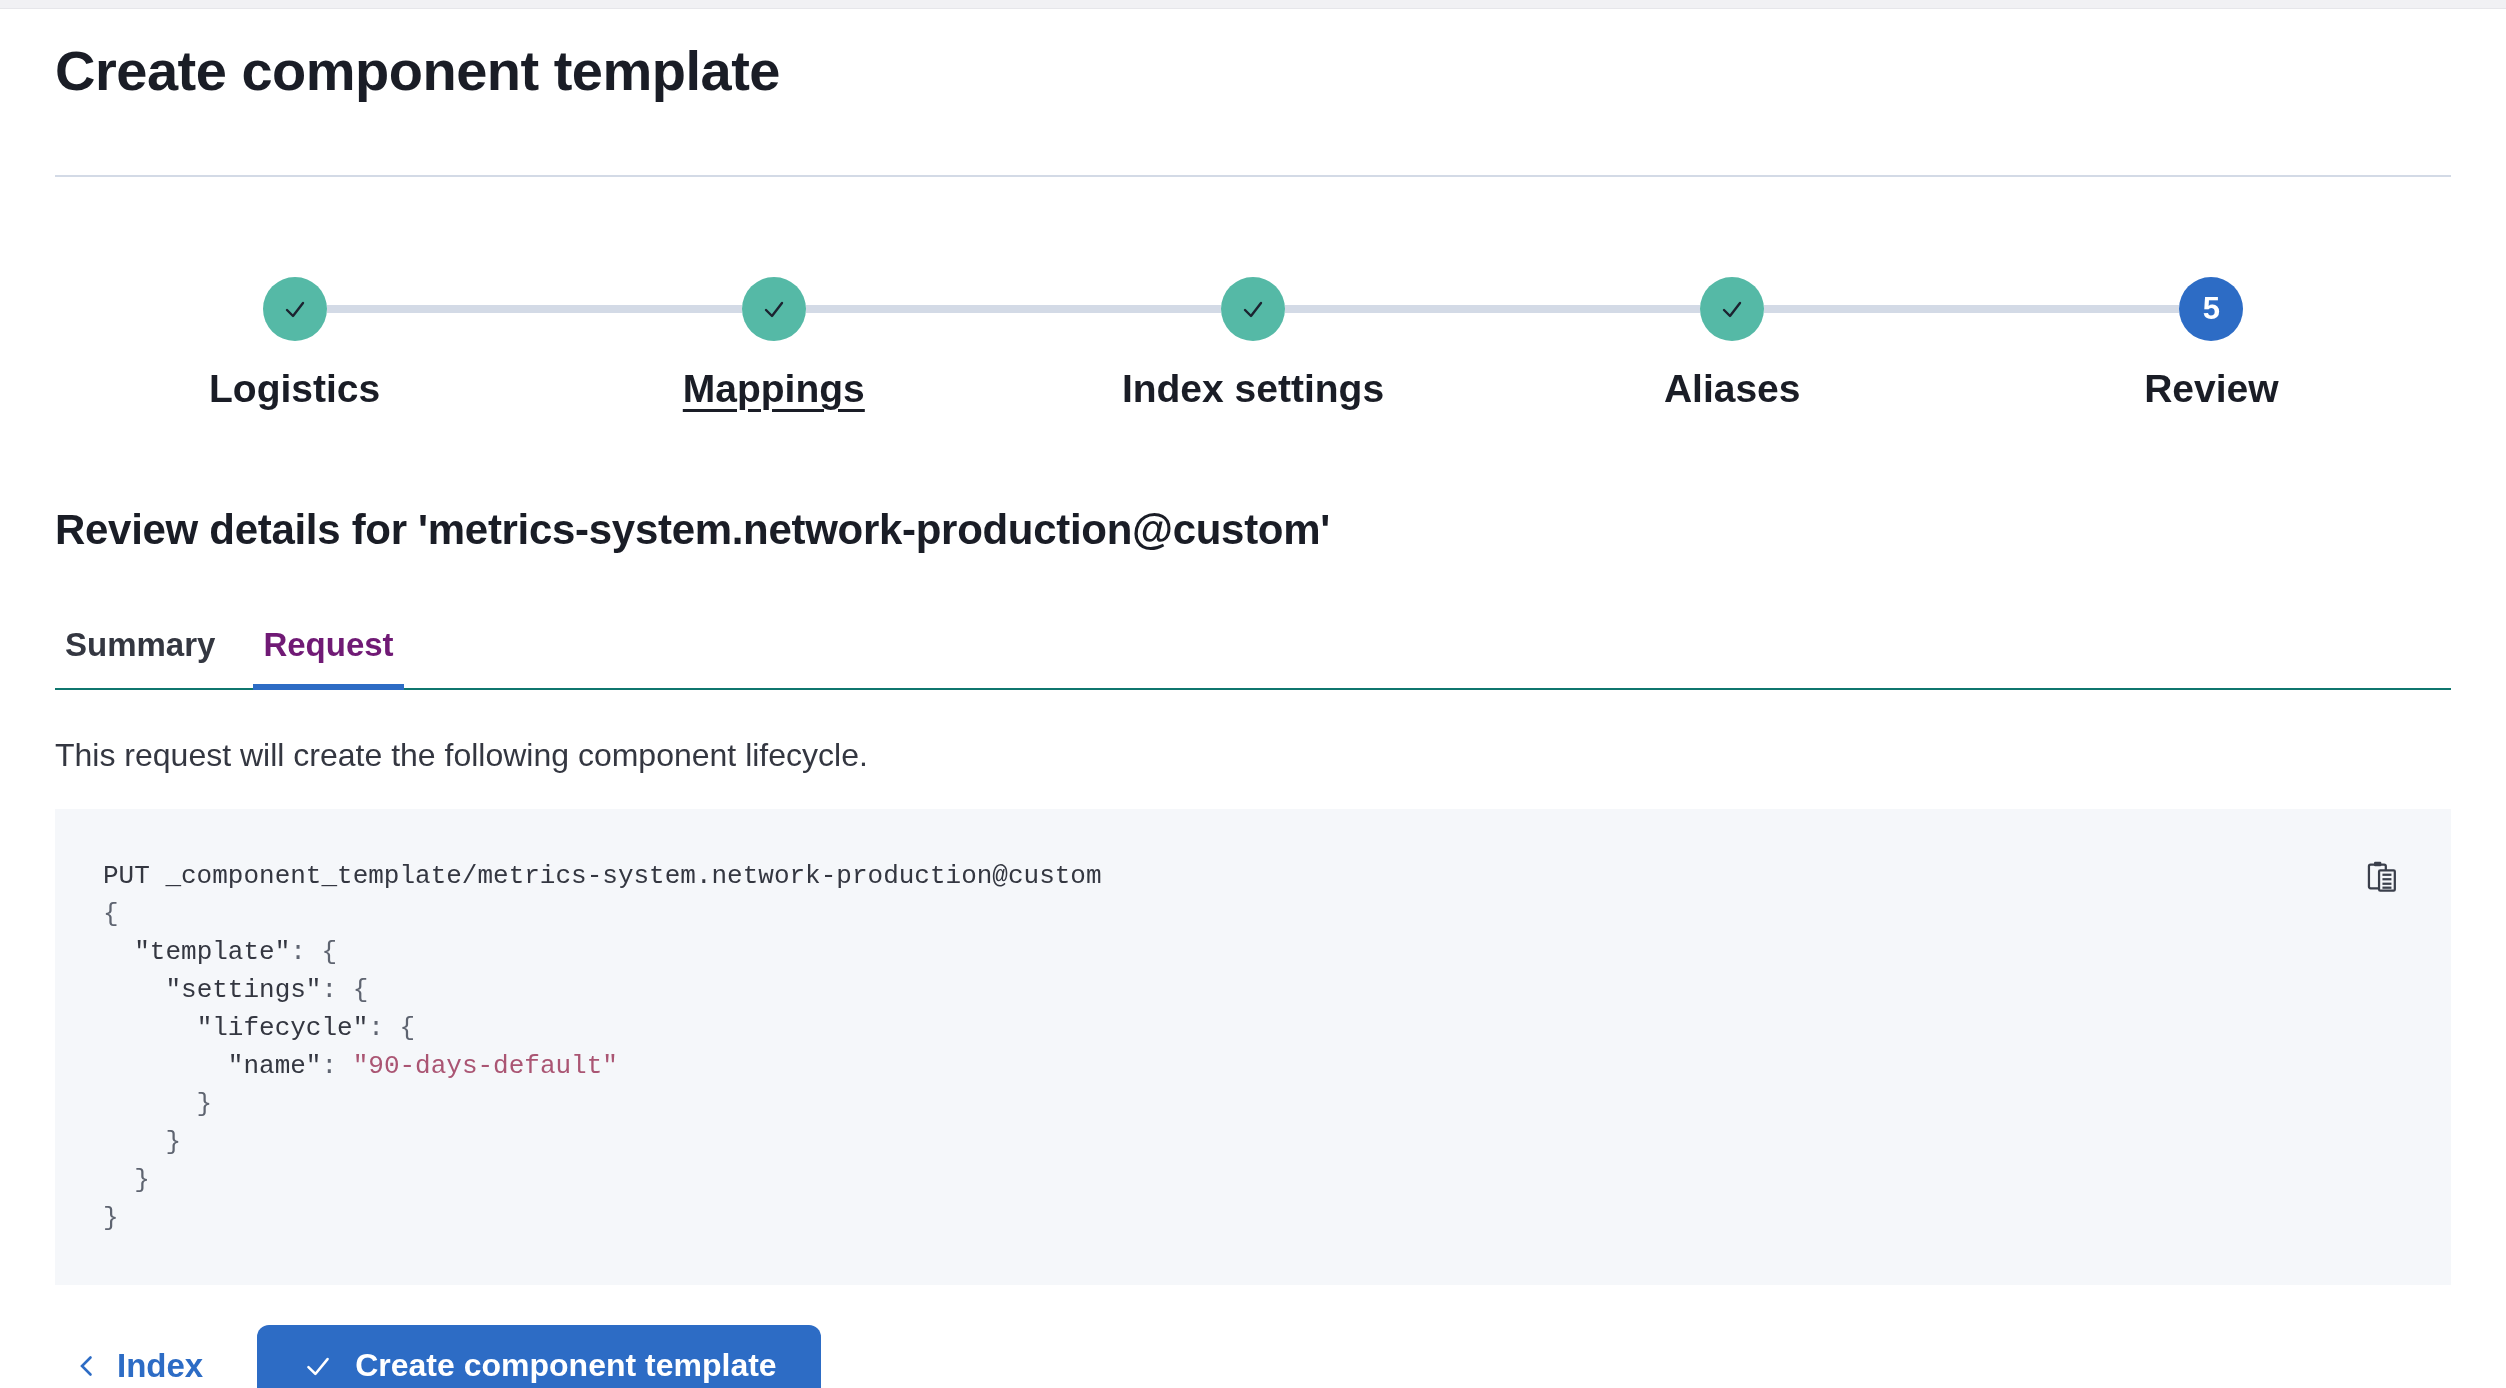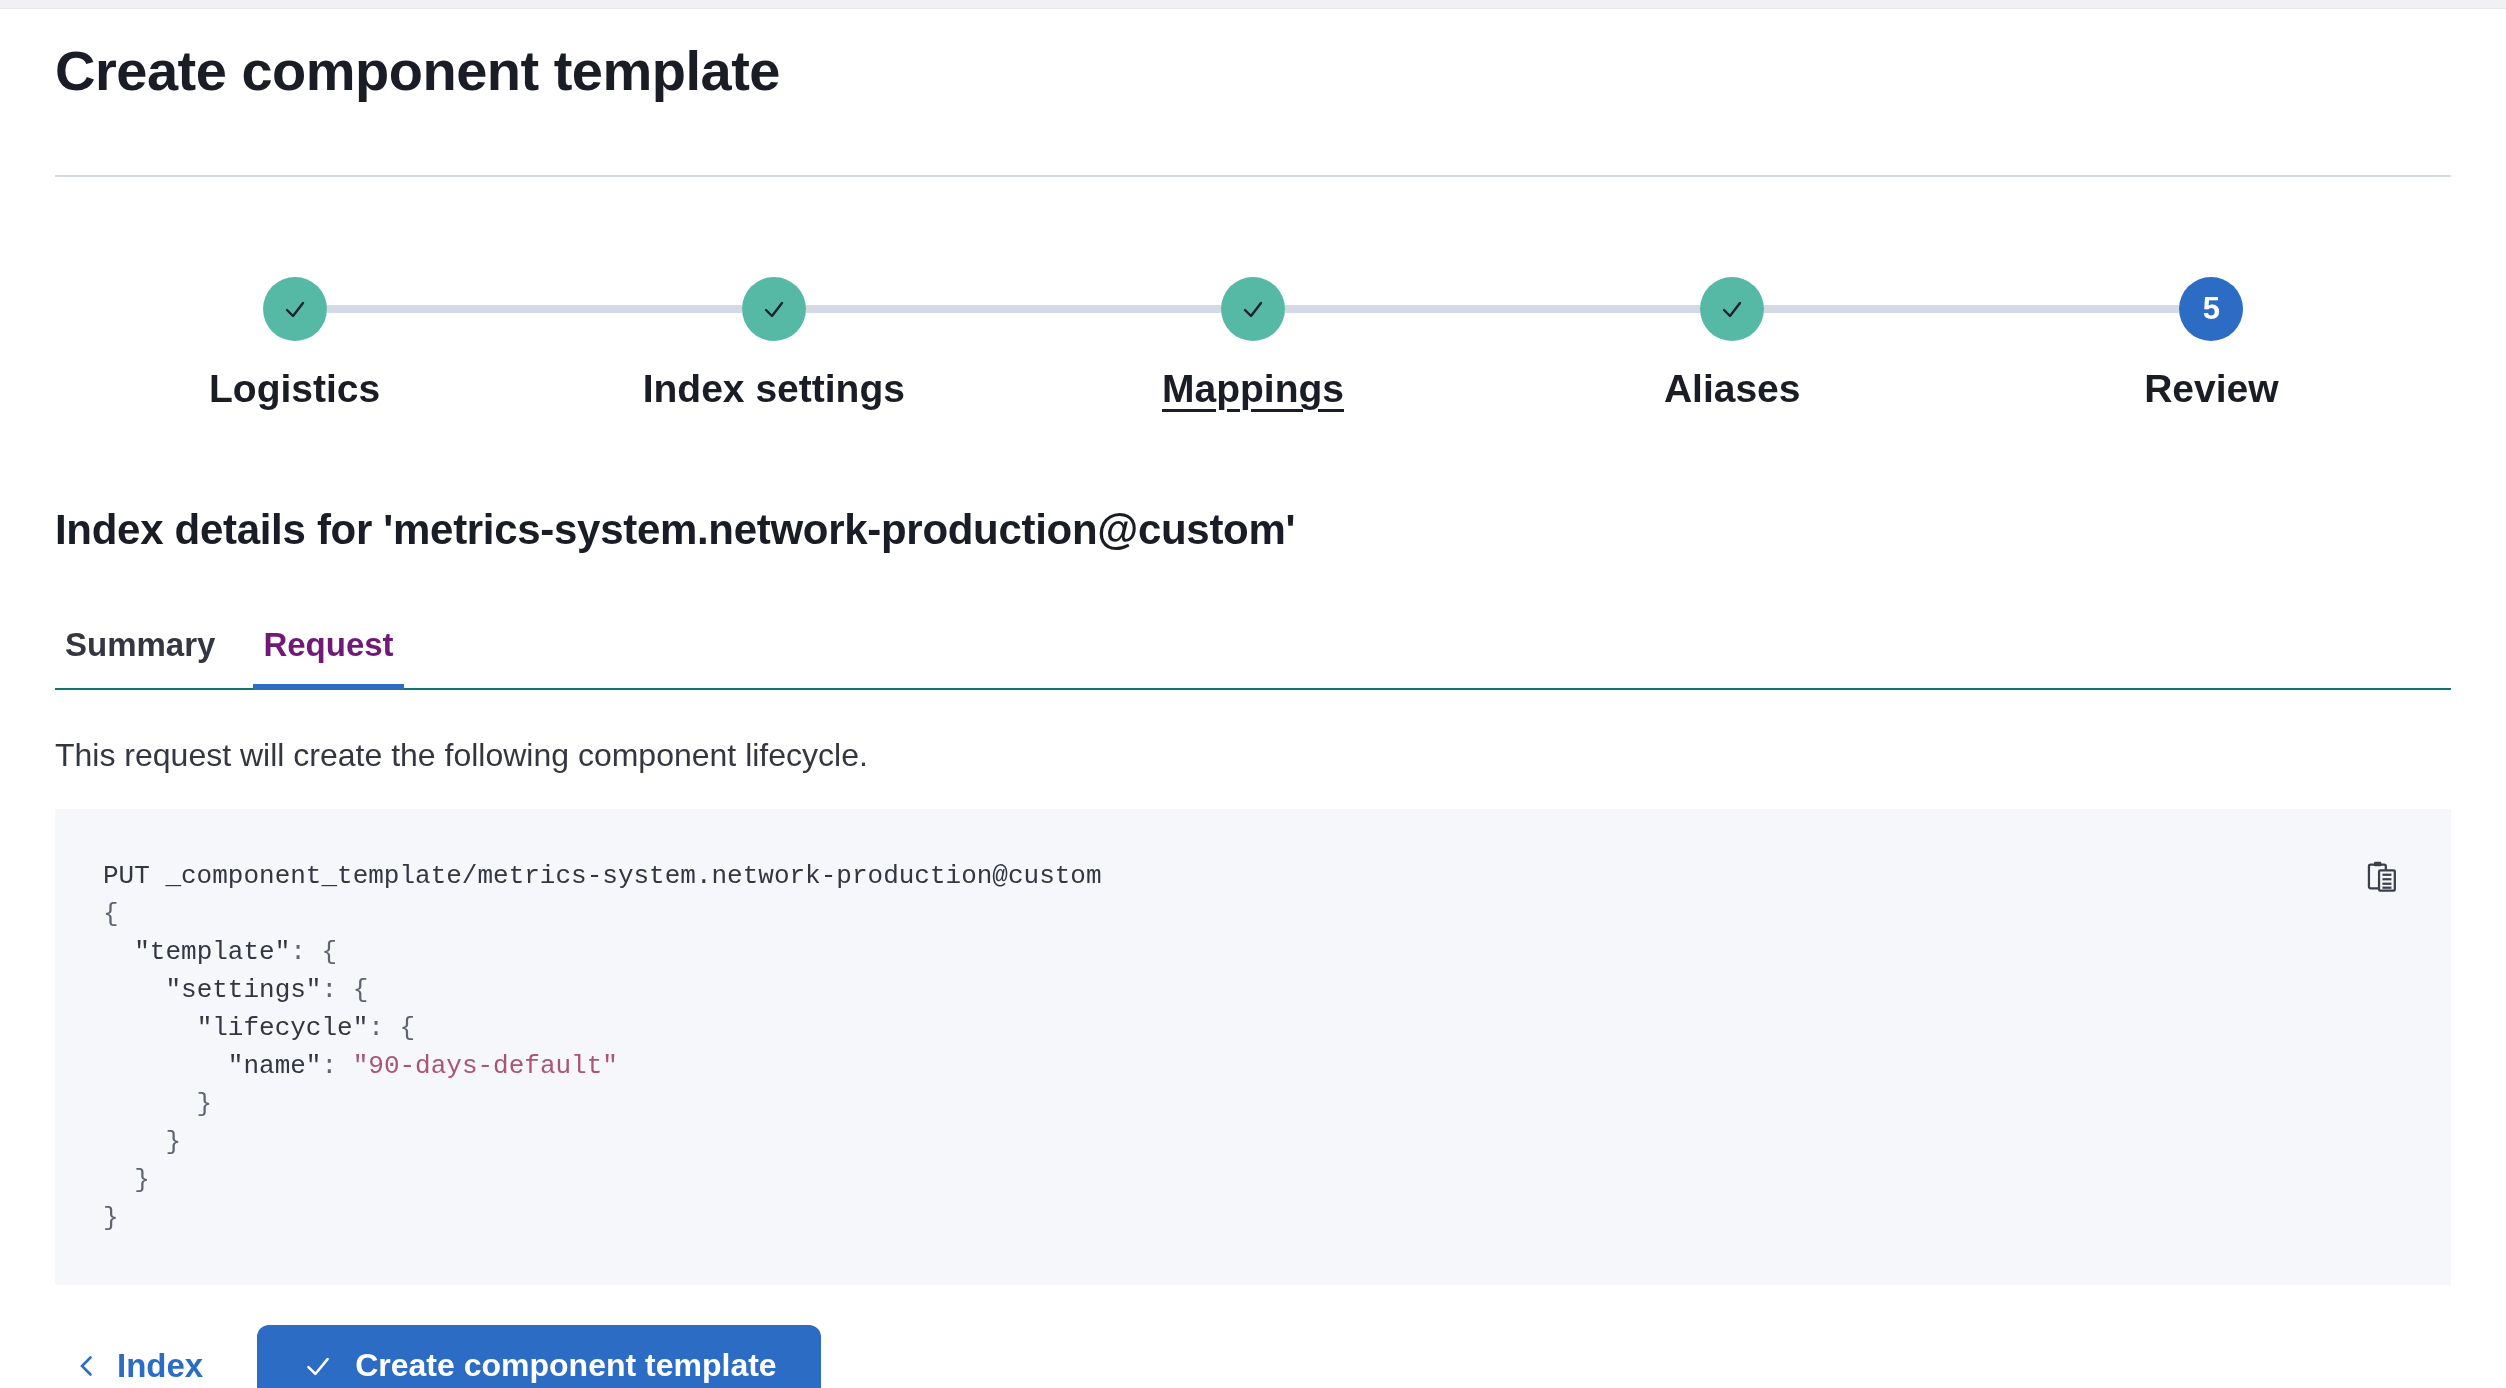--- a/index.html
+++ b/index.html
@@ -103,54 +103,54 @@
   </div>
       <div class="step complete">
     <div class="step-circle">
       <span class="check-icon">
         <svg width="32" height="32" viewBox="0 0 32 32" fill="none" stroke="#1c2330" stroke-width="2.4" stroke-linecap="round" stroke-linejoin="round">
           <path d="M8 17 L14 23 L24 10"></path>
         </svg>
       </span>
 
     </div>
+    <div class="step-label underlined">Mappings</div>
+  </div>
+      <div class="step complete">
+    <div class="step-circle">
+      <span class="check-icon">
+        <svg width="32" height="32" viewBox="0 0 32 32" fill="none" stroke="#1c2330" stroke-width="2.4" stroke-linecap="round" stroke-linejoin="round">
+          <path d="M8 17 L14 23 L24 10"></path>
+        </svg>
+      </span>
+
+    </div>
     <div class="step-label">Index settings</div>
   </div>
       <div class="step complete">
     <div class="step-circle">
       <span class="check-icon">
         <svg width="32" height="32" viewBox="0 0 32 32" fill="none" stroke="#1c2330" stroke-width="2.4" stroke-linecap="round" stroke-linejoin="round">
           <path d="M8 17 L14 23 L24 10"></path>
         </svg>
       </span>
 
     </div>
-    <div class="step-label underlined">Mappings</div>
-  </div>
-      <div class="step complete">
-    <div class="step-circle">
-      <span class="check-icon">
-        <svg width="32" height="32" viewBox="0 0 32 32" fill="none" stroke="#1c2330" stroke-width="2.4" stroke-linecap="round" stroke-linejoin="round">
-          <path d="M8 17 L14 23 L24 10"></path>
-        </svg>
-      </span>
-
-    </div>
     <div class="step-label">Aliases</div>
   </div>
       <div class="step current">
     <div class="step-circle">
 
       <span class="step-number">5</span>
     </div>
     <div class="step-label">Review</div>
   </div>
     </div>
 
-  <h2 class="review-heading">Index details for 'metrics-system.network-production@custom'</h2>
+  <h2 class="review-heading">Review details for 'metrics-system.network-production@custom'</h2>
 
   <div class="tabs">
       <div class="tab">Summary</div>
       <div class="tab selected">Request</div>
     </div>
 
   <p class="description">This request will create the following component lifecycle.</p>
 
   <div class="code-block">
     <div id="code-lines">

